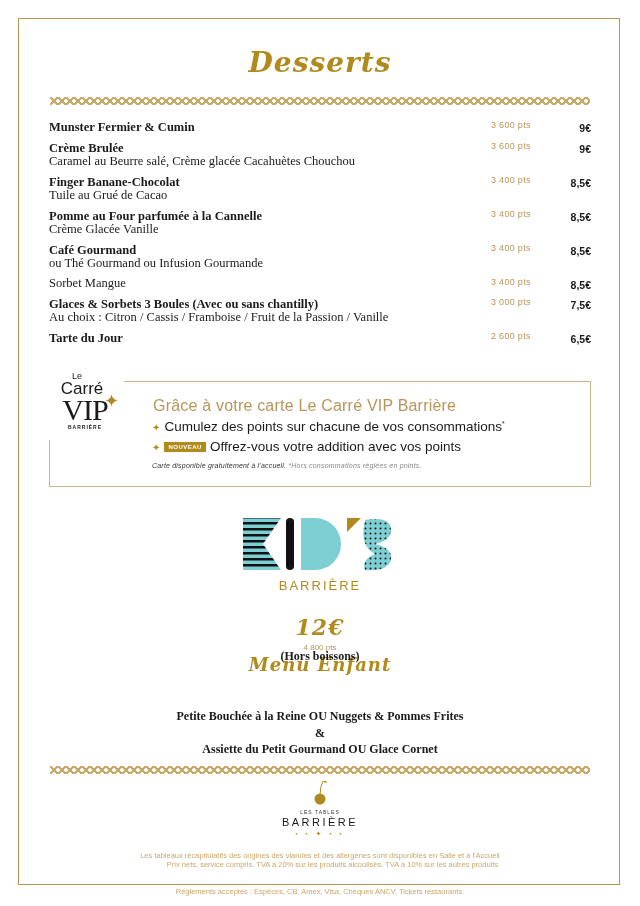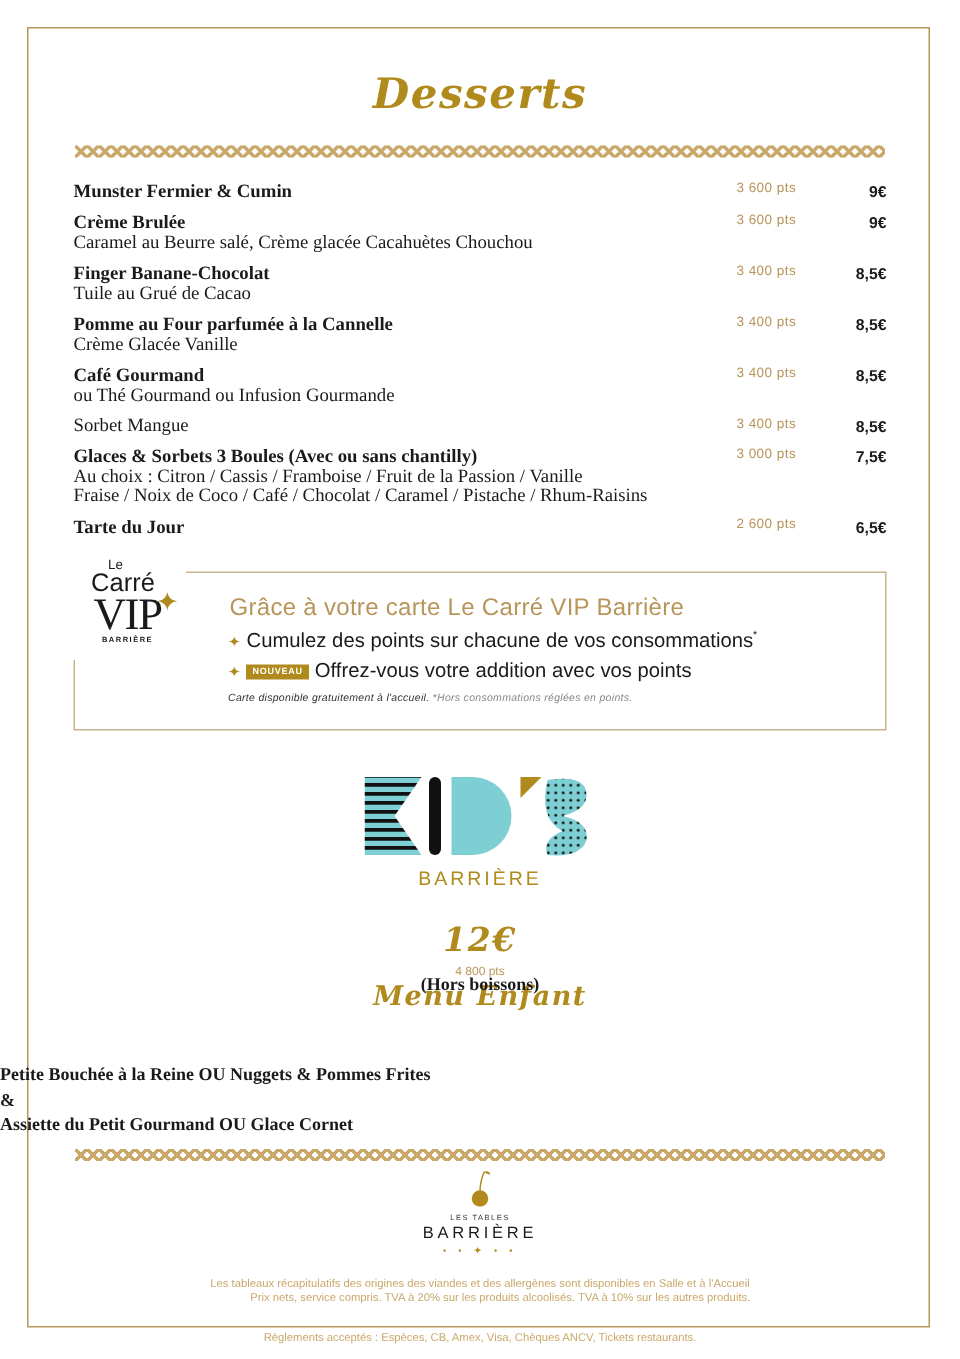--- a/index.html
+++ b/index.html
@@ -87,21 +87,21 @@
       font-family: "Liberation Sans", sans-serif; font-size: 13px; color: #b08a1c; letter-spacing: 2px;
     }
 
     .kids-price { top: 614px; font-size: 22px; }
     .kids-pts {
       position: absolute; left: 0; width: 640px; top: 643px; text-align: center;
       font-family: "Liberation Sans", sans-serif; font-size: 8px; color: #b8955a;
     }
     .kids-menu-title { top: 654px; font-size: 18px; }
     .kids-hors { position: absolute; left: 0; width: 640px; top: 649px; text-align: center; font-weight: bold; font-size: 12px; }
-    .kids-line { position: absolute; left: 0; width: 640px; font-weight: bold; font-size: 12px; }
+    .kids-line { position: absolute; left: 0; width: 640px; text-align: center; font-weight: bold; font-size: 12px; }
     .kl1 { top: 709px; } .kl2 { top: 726px; } .kl3 { top: 742px; }
 
     
     .cherry { position: absolute; left: 312px; top: 779px; width: 16px; height: 26px; }
     .tb-les {
       position: absolute; left: 0; width: 640px; top: 809px; text-align: center;
       font-family: "Liberation Sans", sans-serif; font-size: 5px; letter-spacing: 1px; color: #333;
     }
     .tb-barriere {
       position: absolute; left: 0; width: 640px; top: 816px; text-align: center;
@@ -161,21 +161,20 @@
     <div class="item-price">8,5€</div>
   </div>
   <div class="item">
     <div class="item-desc">Sorbet Mangue</div>
     <div class="item-pts">3 400 pts</div>
     <div class="item-price">8,5€</div>
   </div>
   <div class="item">
     <div class="item-name">Glaces &amp; Sorbets 3 Boules (Avec ou sans chantilly)</div>
     <div class="item-desc">Au choix : Citron / Cassis / Framboise / Fruit de la Passion / Vanille</div>
-    <div class="item-desc">Fraise / Noix de Coco / Café / Chocolat / Caramel / Pistache / Rhum-Raisins</div>
     <div class="item-pts">3 000 pts</div>
     <div class="item-price">7,5€</div>
   </div>
   <div class="item">
     <div class="item-name">Tarte du Jour</div>
     <div class="item-pts">2 600 pts</div>
     <div class="item-price">6,5€</div>
   </div>
 </div>
 

